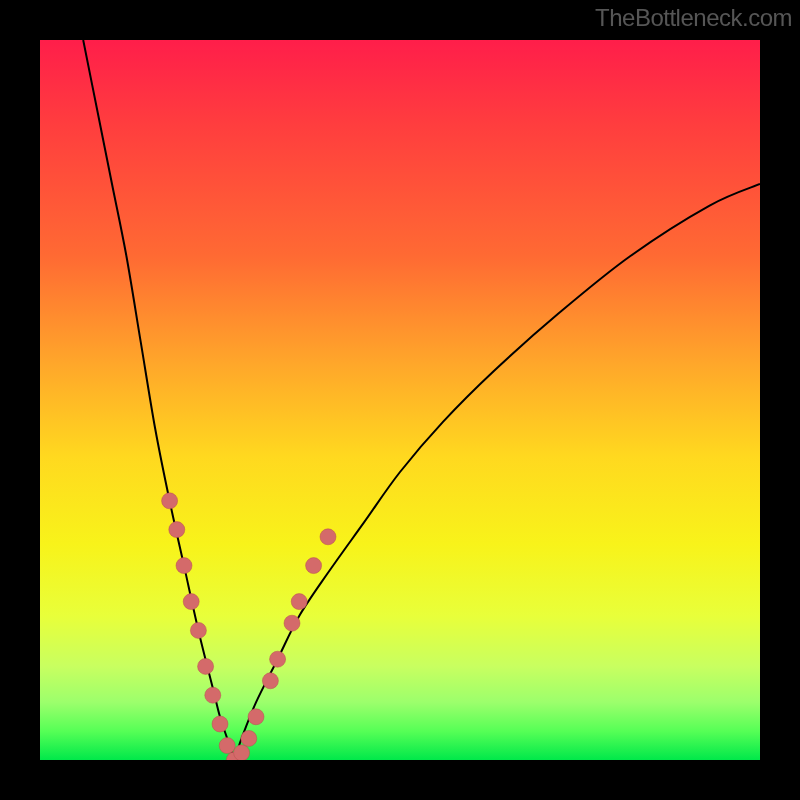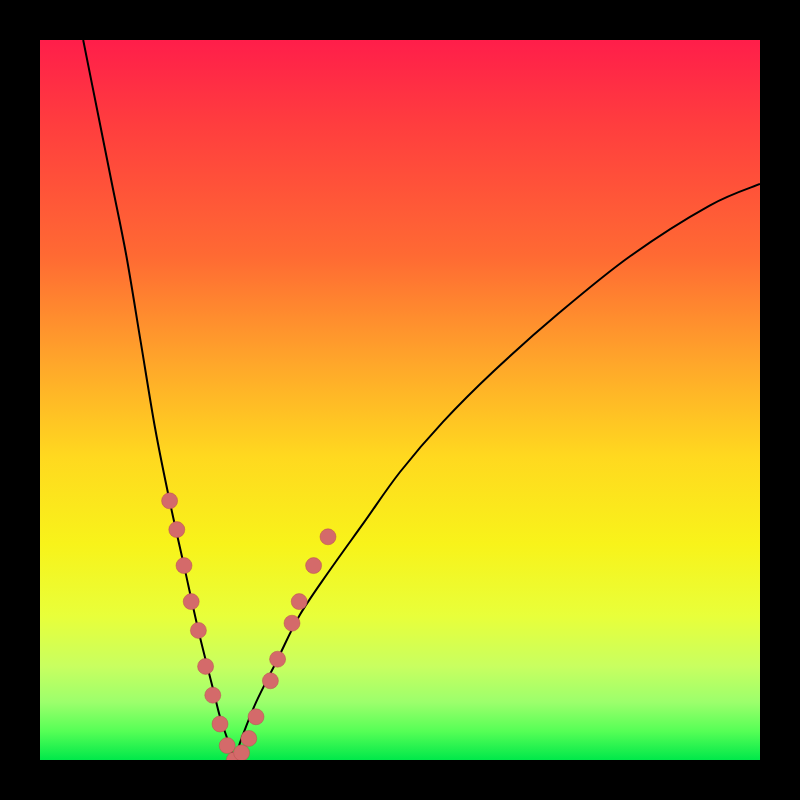--- a/index.html
+++ b/index.html
@@ -65,20 +65,21 @@
   .dot {
     fill: #d46a6a;
     stroke: #b94e4e;
     stroke-width: 0.5;
   }
 </style>
 </head>
 <body>
 
 <div class="container">
+  <div class="watermark">TheBottleneck.com</div>
   <div class="plot-area">
     <svg class="curves" viewBox="0 0 720 720">
       <path id="left-arm" class="curve" d="M43.199999999999996,0 C45.599999999999994,12 52.8,48 57.6,72 C62.400000000000006,96 67.2,119.99999999999999 72,144 C76.8,168 81.6,189.60000000000005 86.39999999999999,216.00000000000006 C91.19999999999999,242.40000000000006 96.00000000000001,273.6 100.80000000000001,302.40000000000003 C105.60000000000001,331.20000000000005 110.4,362.40000000000003 115.2,388.8 C120,415.2 124.8,438 129.6,460.8 C134.4,483.6 139.2,504 144,525.6 C148.8,547.2 153.60000000000002,570 158.4,590.4 C163.2,610.8 169.2,633.6 172.79999999999998,648 C176.39999999999998,662.4 177.6,668.4 180,676.8 C182.4,685.1999999999999 184.8,691.1999999999999 187.20000000000002,698.4 C189.60000000000002,705.6 193.20000000000002,716.4 194.4,720"></path>
       <path id="right-arm" class="curve" d="M194.4,720 C195.60000000000002,716.4 198.00000000000003,708 201.60000000000002,698.4 C205.20000000000002,688.8 210,675.5999999999999 216,662.4 C222,649.2 230.40000000000003,633.6 237.60000000000002,619.2 C244.8,604.8000000000001 250.79999999999998,590.4 259.2,576 C267.59999999999997,561.6 277.2,548.4 288,532.8 C298.8,517.1999999999999 312,499.2 324,482.4 C336,465.59999999999997 346.8,448.8 360,432 C373.2,415.2 387.6,398.40000000000003 403.20000000000005,381.6 C418.80000000000007,364.8 434.40000000000003,349.2 453.6,331.2 C472.8,313.2 495.59999999999997,292.8 518.4,273.6 C541.1999999999999,254.40000000000003 565.1999999999999,234.00000000000006 590.4,216.00000000000006 C615.6,198.00000000000006 648,177.60000000000002 669.6,165.60000000000002 C691.2,153.60000000000002 711.6,147.6 720,144"></path>
       <g id="markers">
           <circle cx="129.6" cy="460.8" r="8" class="dot"></circle>
           <circle cx="136.8" cy="489.6" r="8" class="dot"></circle>
           <circle cx="144" cy="525.6" r="8" class="dot"></circle>
           <circle cx="151.2" cy="561.6" r="8" class="dot"></circle>
           <circle cx="158.4" cy="590.4" r="8" class="dot"></circle>

